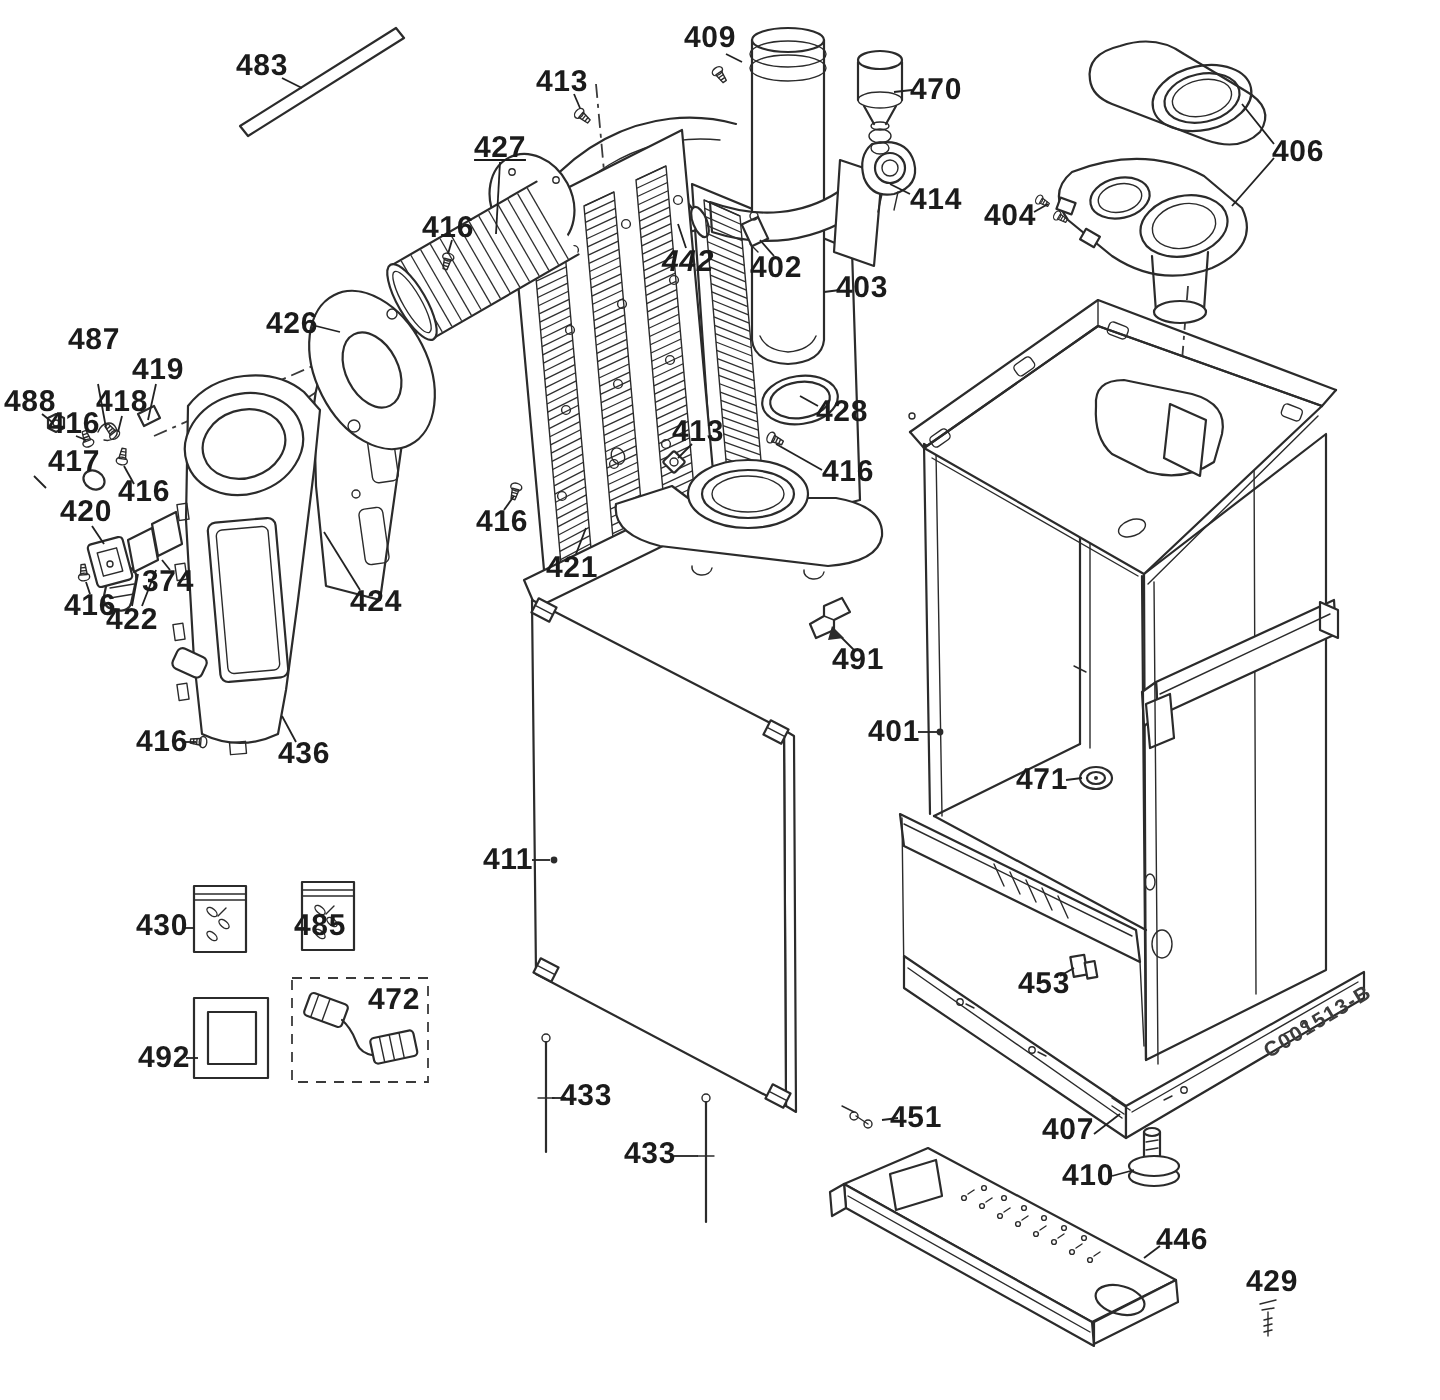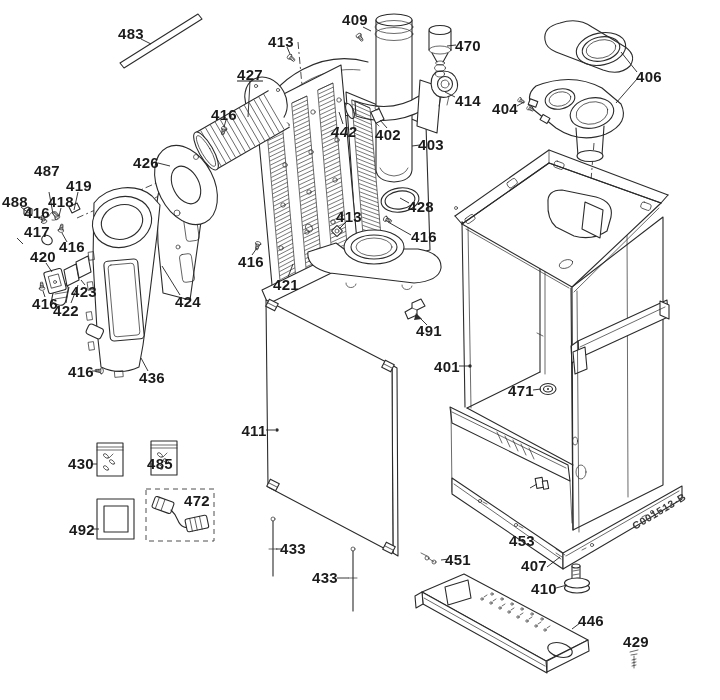--- a/index.html
+++ b/index.html
@@ -666,37 +666,37 @@
       <span class="plabel" style="left: 251px; top: 261px;">416</span>
       <span class="plabel" style="left: 286px; top: 284px;">421</span>
       <span class="plabel" style="left: 47px; top: 170px;">487</span>
       <span class="plabel" style="left: 79px; top: 185px;">419</span>
       <span class="plabel" style="left: 15px; top: 201px;">488</span>
       <span class="plabel" style="left: 61px; top: 201px;">418</span>
       <span class="plabel" style="left: 37px; top: 212px;">416</span>
       <span class="plabel" style="left: 13px; top: 231px; padding-left: 48px;">417</span>
       <span class="plabel" style="left: 72px; top: 246px;">416</span>
       <span class="plabel" style="left: 43px; top: 256px;">420</span>
-      <span class="plabel" style="left: 84px; top: 291px;">423</span>
+      <span class="plabel" style="left: 84px; top: 291px;">374</span>
       <span class="plabel" style="left: 66px; top: 310px;">422</span>
       <span class="plabel" style="left: 45px; top: 303px;">416</span>
       <span class="plabel" style="left: 188px; top: 301px;">424</span>
       <span class="plabel" style="left: 152px; top: 377px;">436</span>
       <span class="plabel" style="left: 81px; top: 371px;">416</span>
       <span class="plabel" style="left: 429px; top: 330px;">491</span>
       <span class="plabel" style="left: 447px; top: 366px;">401</span>
       <span class="plabel" style="left: 521px; top: 390px;">471</span>
       <span class="plabel" style="left: 254px; top: 430px;">411</span>
       <span class="plabel" style="left: 81px; top: 463px;">430</span>
       <span class="plabel" style="left: 138px; top: 463px; padding-left: 44px;">485</span>
       <span class="plabel" style="left: 197px; top: 500px;">472</span>
       <span class="plabel" style="left: 82px; top: 529px;">492</span>
       <span class="plabel" style="left: 293px; top: 548px;">433</span>
       <span class="plabel" style="left: 325px; top: 577px;">433</span>
-      <span class="plabel" style="left: 522px; top: 492px; margin-top: 48px;">453</span>
+      <span class="plabel" style="left: 522px; top: 492px;">453</span>
       <span class="plabel" style="left: 458px; top: 559px;">451</span>
       <span class="plabel" style="left: 534px; top: 565px;">407</span>
       <span class="plabel" style="left: 544px; top: 588px;">410</span>
       <span class="plabel" style="left: 591px; top: 620px; text-align: right;">446</span>
       <span class="plabel" style="left: 636px; top: 641px;">429</span>
     </div>
 <div id="drawing-number" class="dwg-num" style="left: 659px; top: 511px; transform: translate(-50%, -50%) rotate(-31deg);">C001513-B</div>
 </div>
 
 </body></html>

